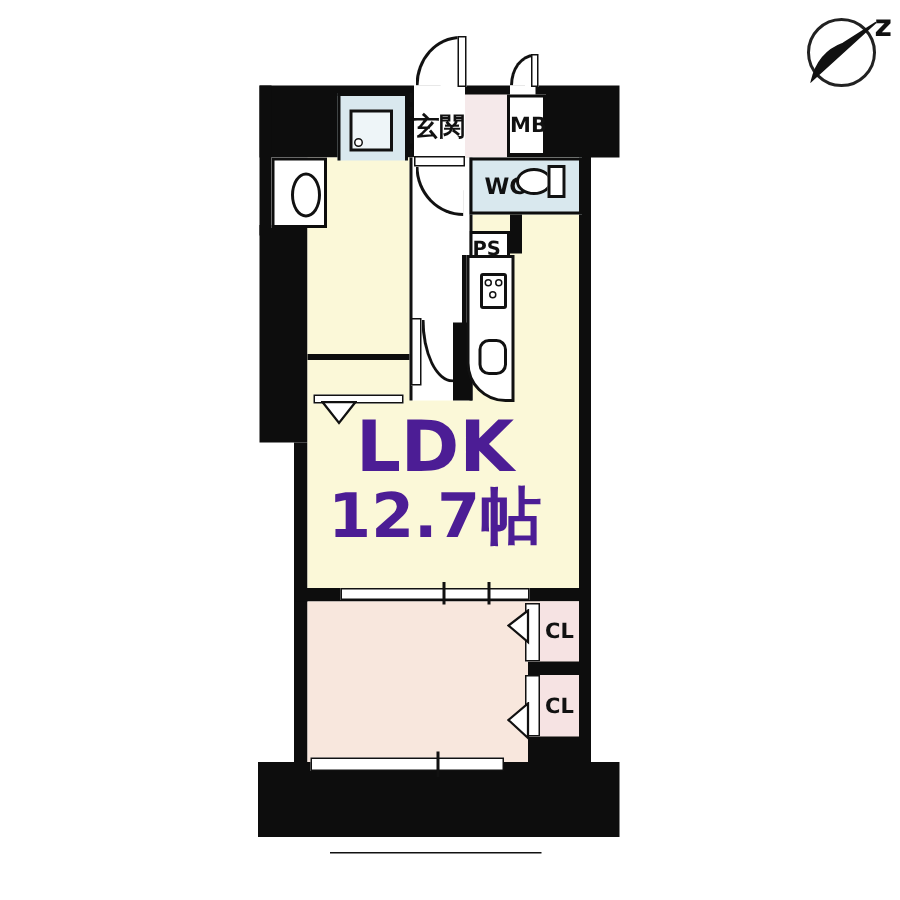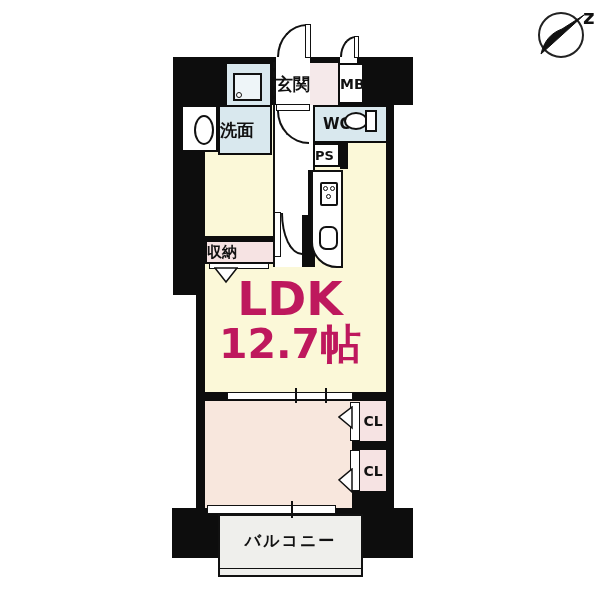--- a/index.html
+++ b/index.html
@@ -2,21 +2,21 @@
 <html><head>
 <meta charset="utf-8">
 <style>
   html,body{margin:0;padding:0;}
   body{background:#fff;font-family:"DejaVu Sans","Liberation Sans",sans-serif;}
   .plan{position:relative;width:600px;height:600px;background:#fff;overflow:hidden;}
   .abs{position:absolute;box-sizing:border-box;}
   .wall{position:absolute;background:#0d0d0d;}
   .room{position:absolute;box-sizing:border-box;border:2px solid #0d0d0d;display:flex;align-items:center;justify-content:flex-start;}
   .lbl{color:#111;font-weight:700;white-space:nowrap;}
-  .big{position:absolute;text-align:center;color:#be185d;font-weight:900;line-height:1.05;letter-spacing:0px;}
+  .big{position:absolute;text-align:center;color:#4c1d95;font-weight:900;line-height:1.05;letter-spacing:0px;}
   .arc{position:absolute;box-sizing:border-box;border:0 solid #111;}
   .leaf{position:absolute;box-sizing:border-box;background:#fff;border:1.5px solid #111;}
   .tick{position:absolute;background:#111;width:2px;}
   .doorstrip{position:absolute;box-sizing:border-box;background:#fff;border:1.5px solid #111;}
   svg{display:block;}
 </style>
 </head>
 <body>
 
 <div class="plan">
@@ -51,55 +51,49 @@
   <div class="abs" style="left:340px;top:55px;width:17px;height:9px;background:#fff;"></div>
   <div class="room" style="left:338px;top:63px;width:26px;height:41px;background:#fff;">
     <span class="lbl" style="font-size:14px;">MB</span>
   </div>
   <div class="arc" style="left:340px;top:36px;width:16px;height:21px;border-top-width:2px;border-left-width:2px;border-top-left-radius:100% 100%;"></div>
   <div class="leaf" style="left:354px;top:36px;width:5px;height:22px;"></div>
 
   <div class="abs" style="left:225px;top:62px;width:47px;height:45px;background:#d9e8ee;border:2px solid #0d0d0d;border-bottom:none;"></div>
   <div class="abs" style="left:233px;top:73px;width:29px;height:28px;background:#eef5f8;border:2px solid #111;"></div>
   <div class="abs" style="left:236px;top:92px;width:6px;height:6px;border:1.5px solid #111;border-radius:50%;background:#fff;"></div>
-  <div class="room" style="left:218px;top:105px;width:54px;height:50px;background:#d9e8ee;">
-    <span class="lbl" style="font-size:17px;">洗面</span>
-  </div>
 
   <div class="room" style="left:181px;top:105px;width:37px;height:47px;background:#fff;">
     <div class="abs" style="left:11px;top:8px;width:20px;height:30px;border:2px solid #111;border-radius:50%;background:#fff;"></div>
   </div>
 
   <svg class="abs" style="left:282px;top:154px;" width="24" height="18">
     <polygon points="1,1 23,1 12,16" fill="#fff" stroke="#111" stroke-width="1.5"></polygon>
   </svg>
 
-  <div class="room" style="left:205px;top:240px;width:70px;height:24px;background:#f6e3e3;">
-    <span class="lbl" style="font-size:15px;">収納</span>
-  </div>
   <div class="wall" style="left:205px;top:236px;width:70px;height:4px;"></div>
   <div class="doorstrip" style="left:209px;top:263px;width:60px;height:6px;"></div>
   <svg class="abs" style="left:214px;top:267px;" width="24" height="17">
     <polygon points="1,1 23,1 12,15" fill="#fff" stroke="#111" stroke-width="1.5"></polygon>
   </svg>
 
   <div class="abs" style="left:273px;top:105px;width:42px;height:162px;background:#fff;border-left:2px solid #111;border-right:2px solid #111;"></div>
   <div class="leaf" style="left:276px;top:104px;width:34px;height:7px;"></div>
   <div class="arc" style="left:277px;top:111px;width:32px;height:33px;border-left-width:2px;border-bottom-width:2px;border-bottom-left-radius:100% 100%;"></div>
   <div class="wall" style="left:302px;top:215px;width:13px;height:52px;"></div>
   <div class="leaf" style="left:274px;top:212px;width:7px;height:45px;"></div>
   <div class="arc" style="left:281px;top:213px;width:21px;height:42px;border-left-width:2px;border-bottom-width:2px;border-bottom-left-radius:100% 100%;"></div>
 
   <div class="room" style="left:313px;top:105px;width:75px;height:38px;background:#d9e8ee;justify-content:flex-start;padding-left:8px;">
     <span class="lbl" style="font-size:15px;">WC</span>
   </div>
   <div class="abs" style="left:344px;top:112px;width:24px;height:18px;border:2px solid #111;border-radius:50%;background:#fff;"></div>
   <div class="abs" style="left:365px;top:110px;width:12px;height:22px;border:2px solid #111;background:#fff;"></div>
 
-  <div class="room" style="left:313px;top:143px;width:27px;height:24px;background:#fff;">
+  <div class="room" style="left:313px;top:154px;width:27px;height:24px;background:#fff;">
     <span class="lbl" style="font-size:13px;">PS</span>
   </div>
   <div class="wall" style="left:340px;top:143px;width:8px;height:26px;"></div>
 
   <div class="wall" style="left:308px;top:170px;width:3px;height:60px;"></div>
   <div class="abs" style="left:311px;top:170px;width:32px;height:98px;background:#fff;border:2px solid #111;border-bottom-left-radius:26px;">
     <div class="abs" style="left:7px;top:10px;width:18px;height:24px;border:2px solid #111;border-radius:2px;background:#fff;">
       <div class="abs" style="left:1px;top:2px;width:5px;height:5px;border:1.5px solid #111;border-radius:50%;"></div>
       <div class="abs" style="left:8px;top:2px;width:5px;height:5px;border:1.5px solid #111;border-radius:50%;"></div>
       <div class="abs" style="left:4px;top:10px;width:5px;height:5px;border:1.5px solid #111;border-radius:50%;"></div>
@@ -129,20 +123,17 @@
   <div class="wall" style="left:352px;top:491px;width:34px;height:17px;"></div>
   <div class="doorstrip" style="left:350px;top:402px;width:10px;height:39px;"></div>
   <div class="doorstrip" style="left:350px;top:450px;width:10px;height:41px;"></div>
   <svg class="abs" style="left:338px;top:406px;" width="16" height="24">
     <polygon points="14,1 14,22 1,11" fill="#fff" stroke="#111" stroke-width="1.5"></polygon>
   </svg>
   <svg class="abs" style="left:338px;top:468px;" width="16" height="26">
     <polygon points="14,1 14,24 1,12" fill="#fff" stroke="#111" stroke-width="1.5"></polygon>
   </svg>
 
-  <div class="abs" style="left:218px;top:514px;width:145px;height:63px;background:#efefec;border:2px solid #111;display:flex;align-items:center;justify-content:center;padding-bottom:8px;">
-    <span class="lbl" style="font-size:16px;font-weight:600;letter-spacing:2px;">バルコニー</span>
-  </div>
   <div class="abs" style="left:220px;top:568px;width:141px;height:0;border-top:1.5px solid #111;"></div>
   <div class="doorstrip" style="left:207px;top:505px;width:129px;height:9px;border-width:1px;"></div>
   <div class="tick" style="left:291px;top:501px;height:17px;"></div>
 
 </div>
 
 </body></html>

